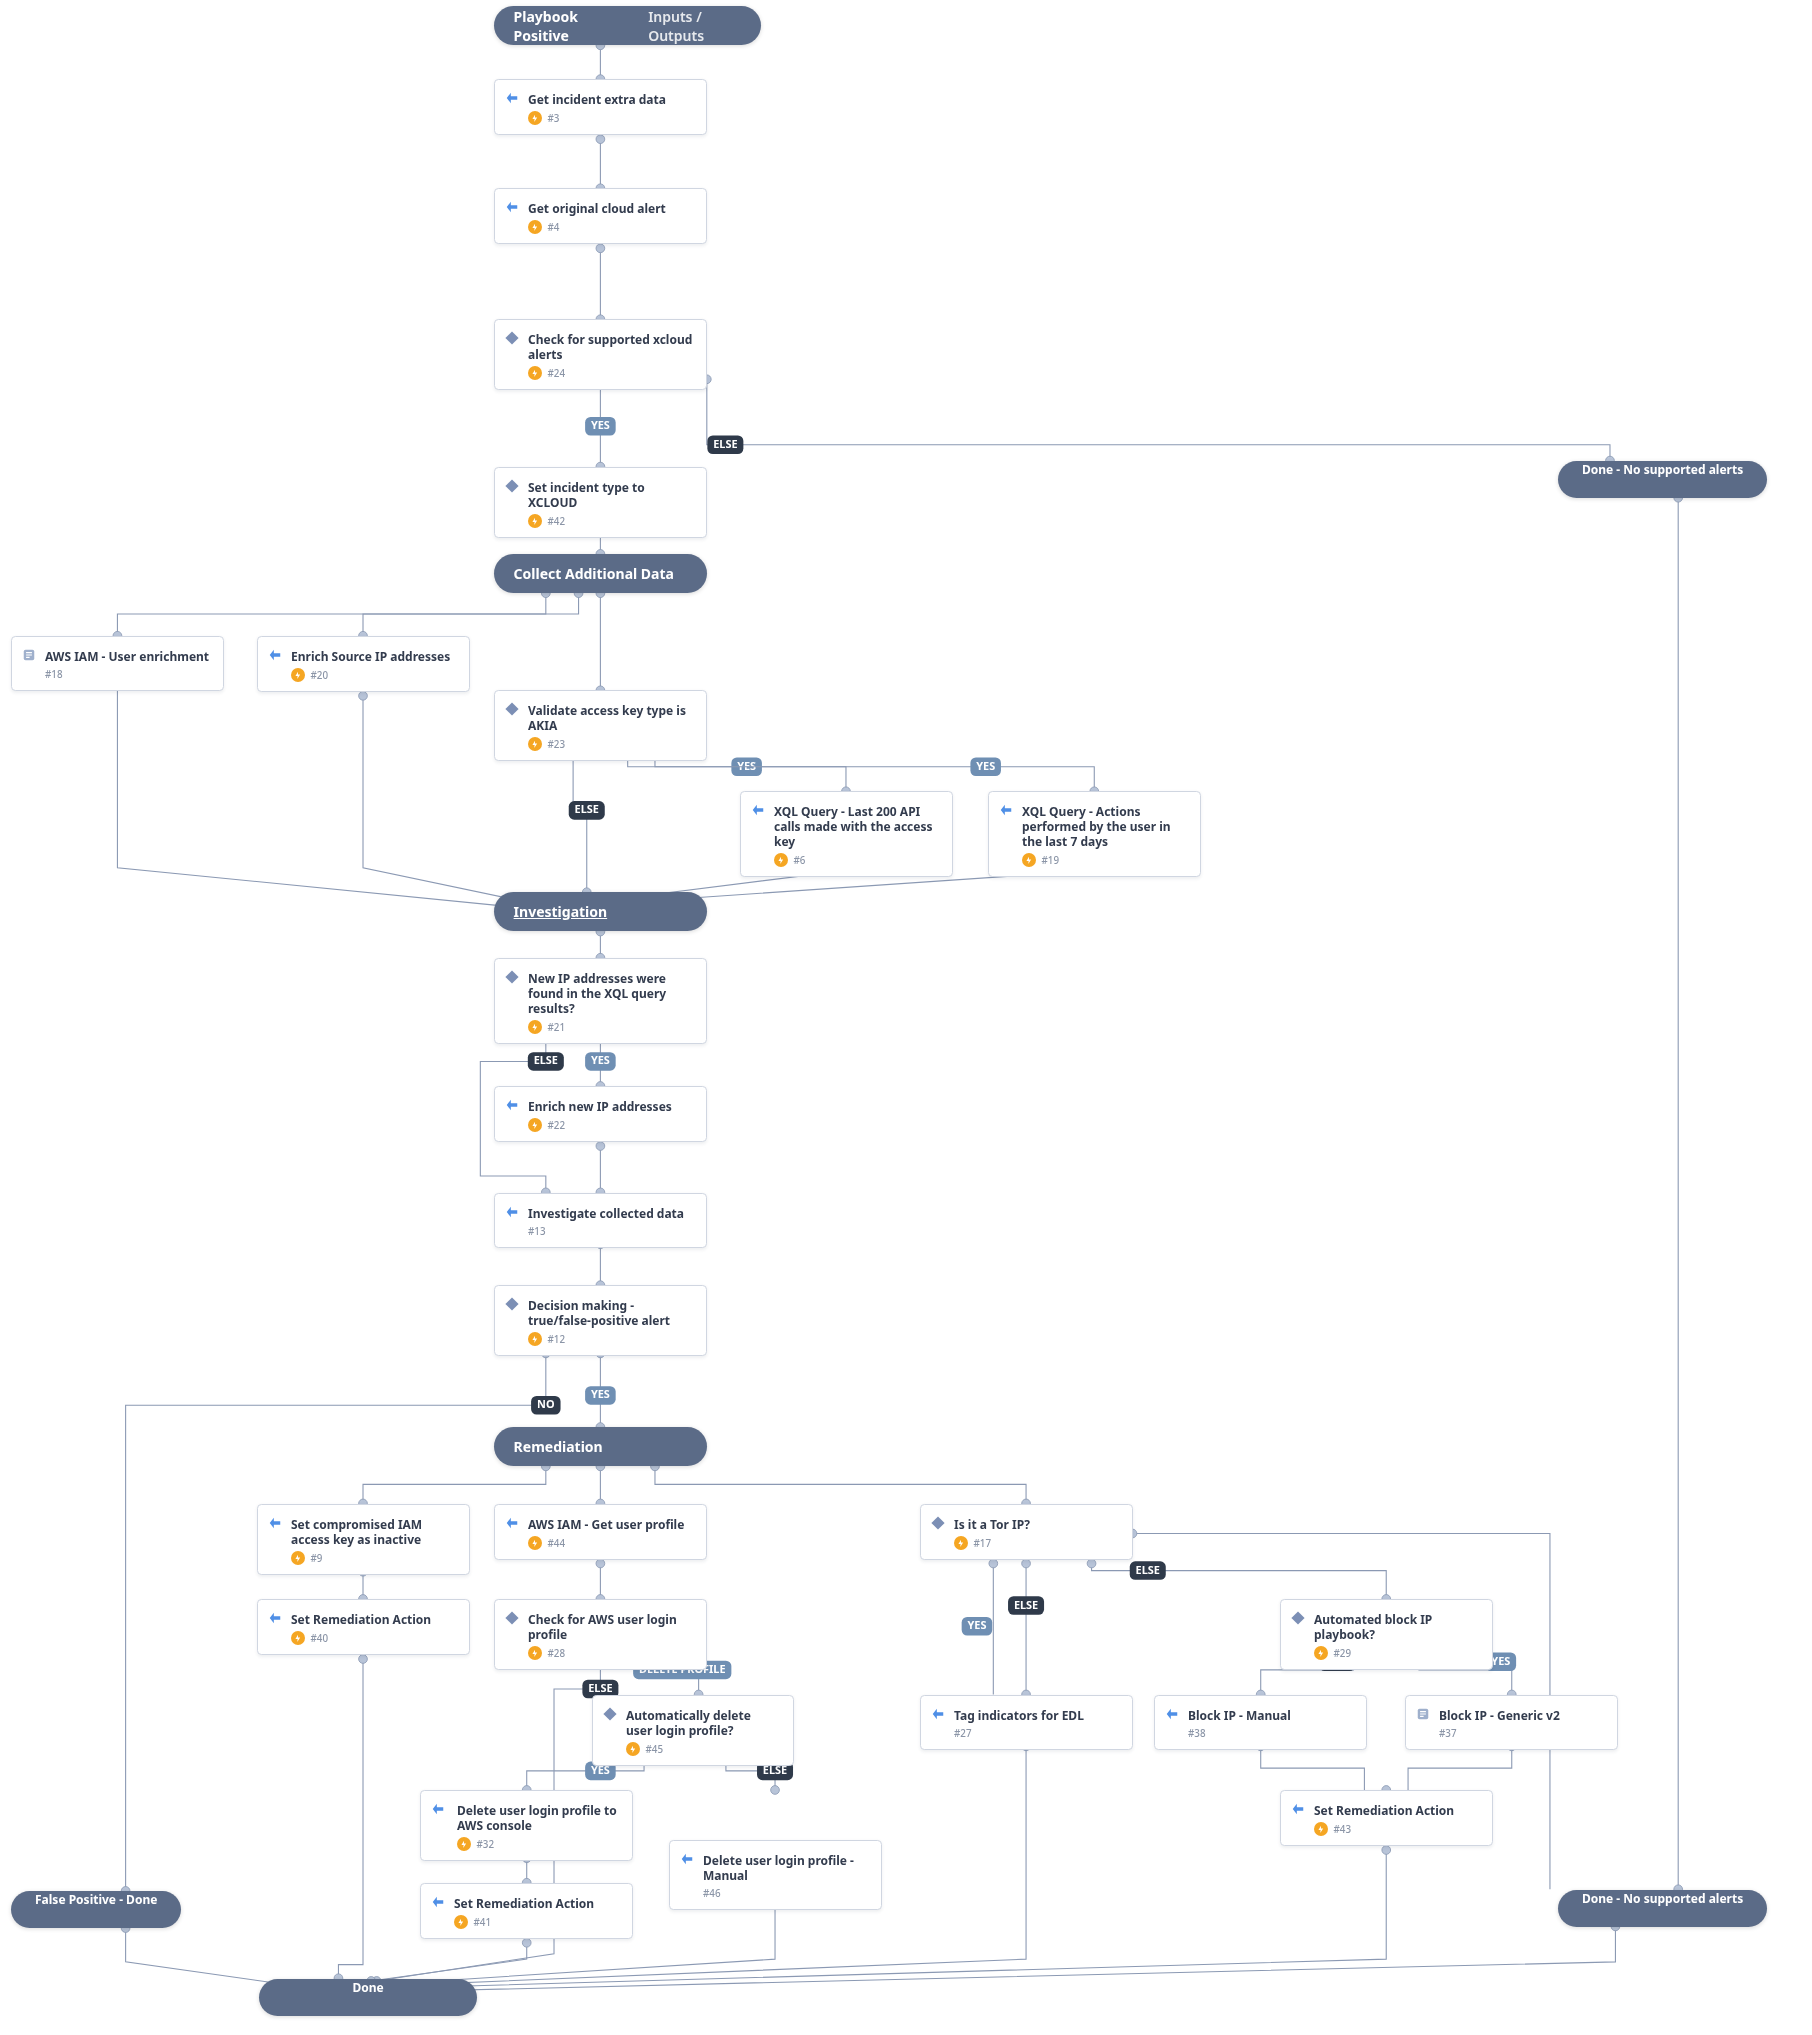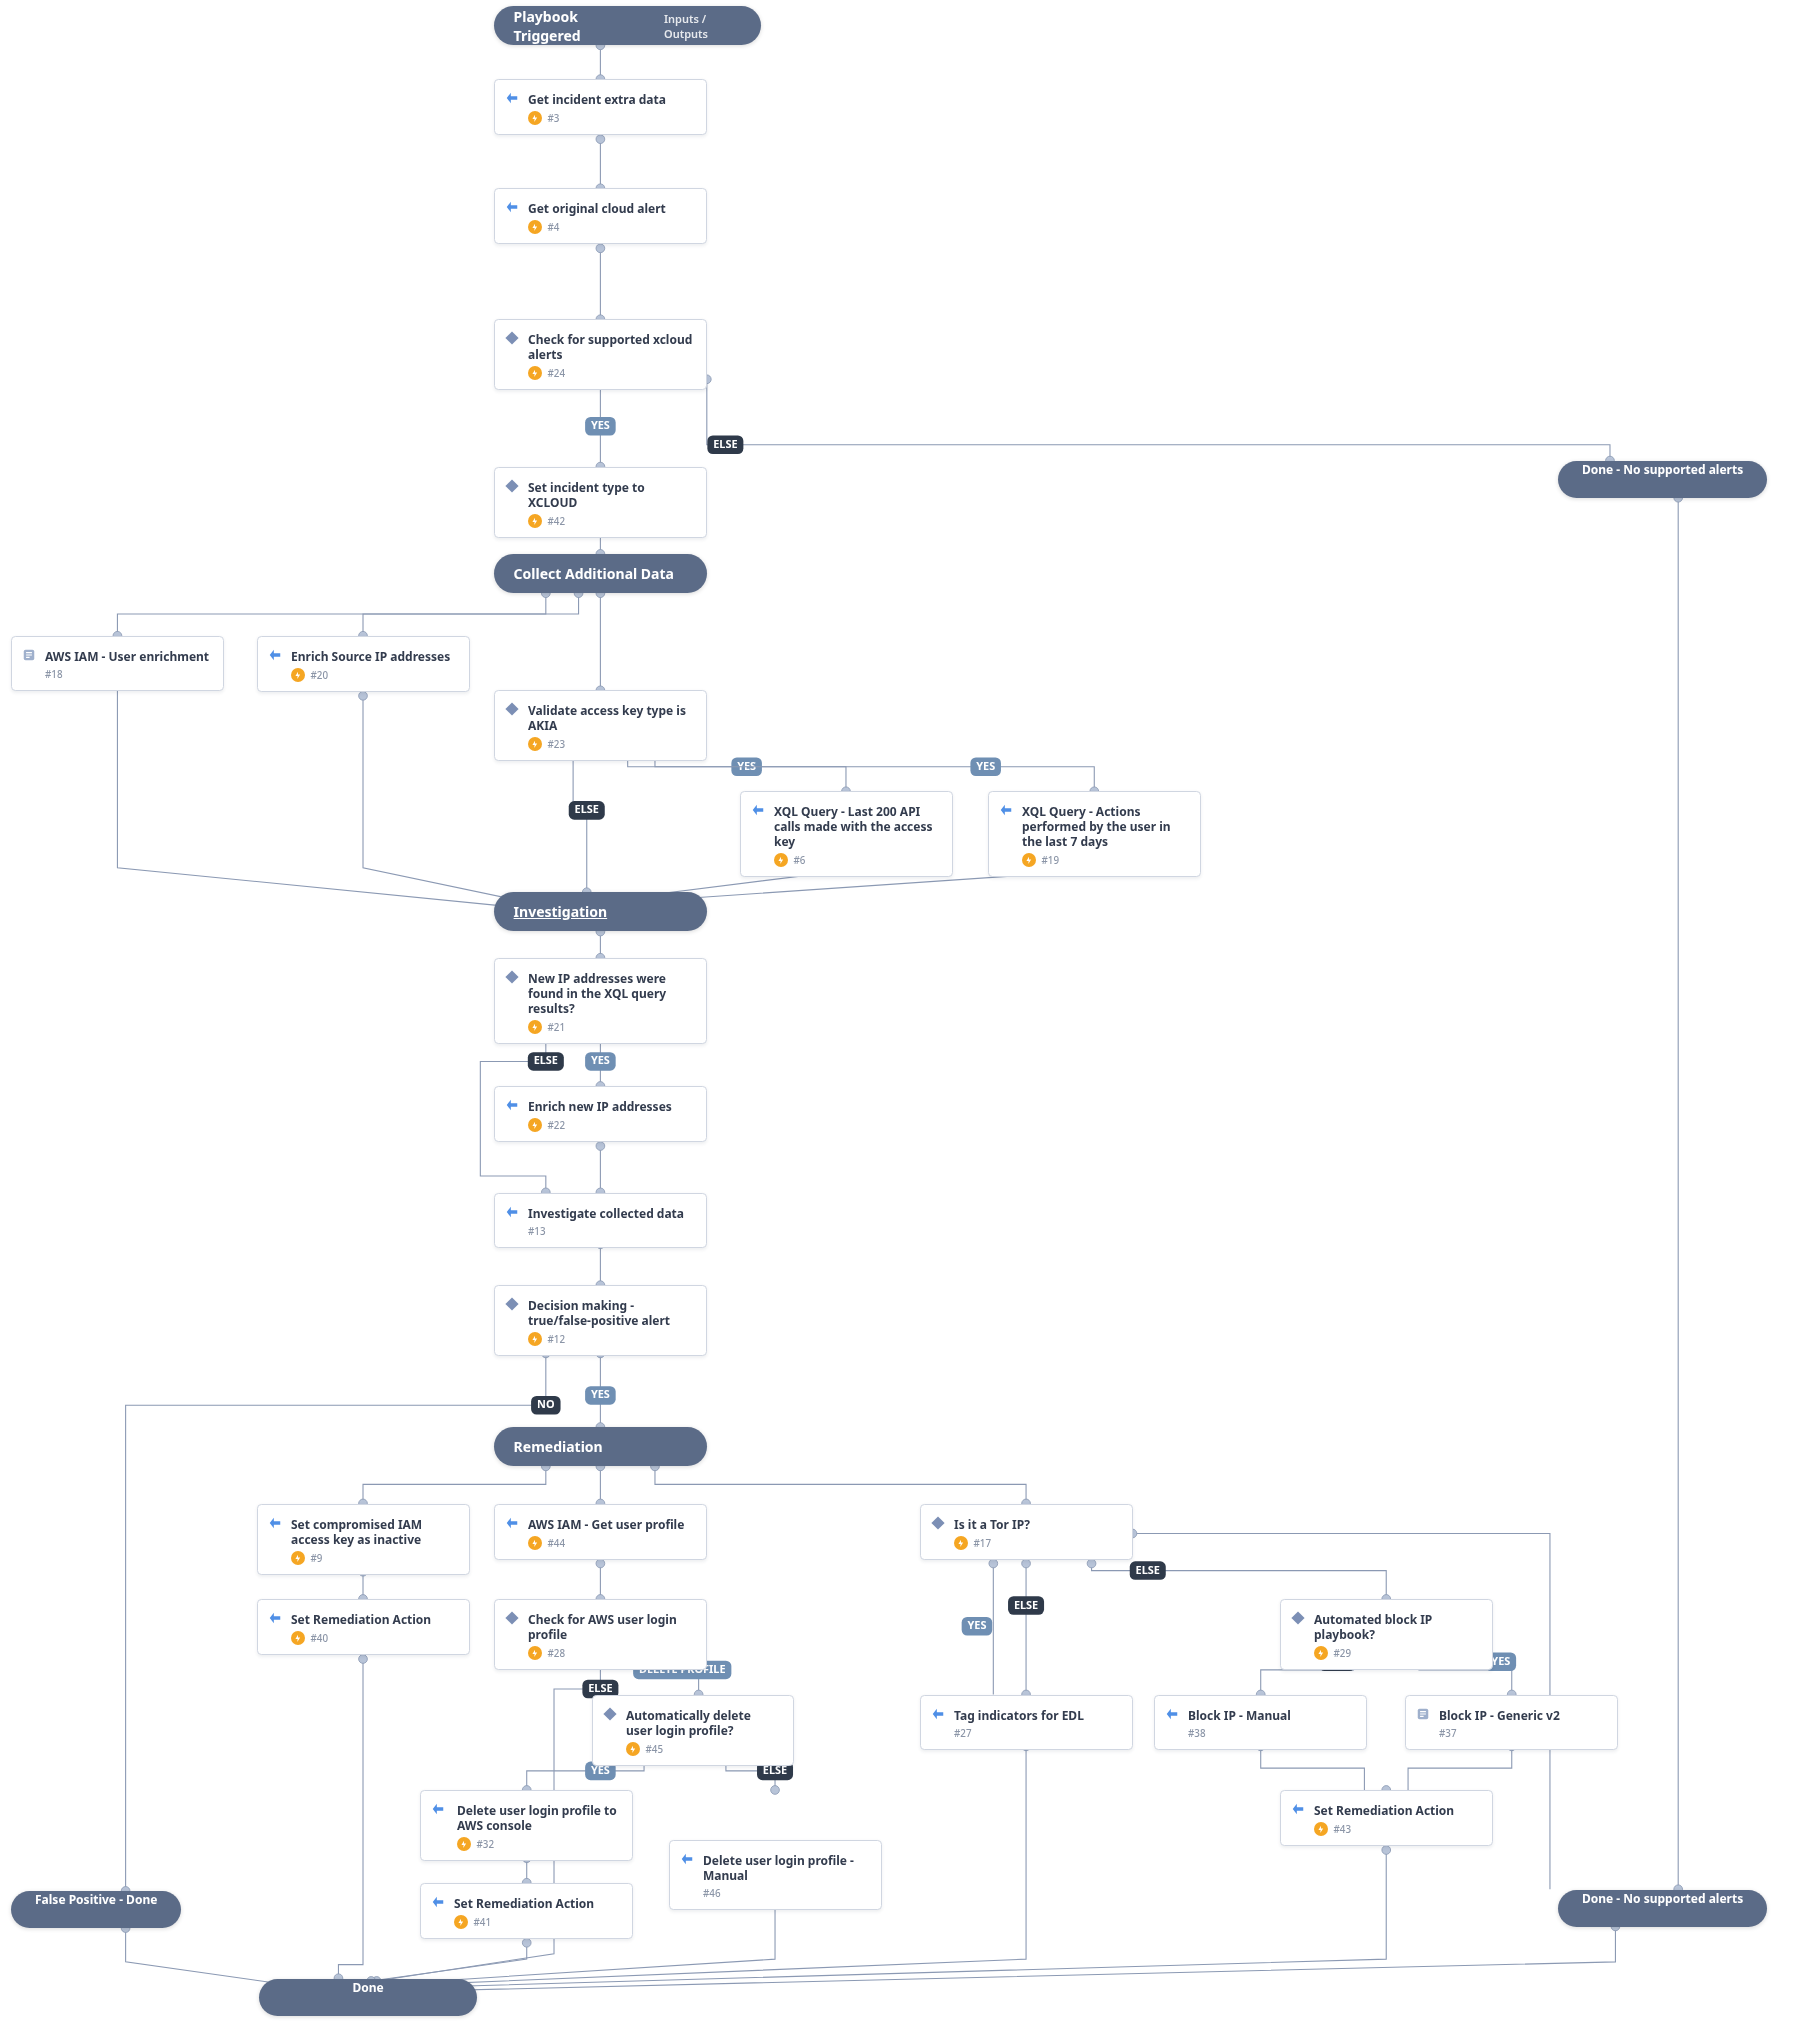--- a/index.html
+++ b/index.html
@@ -50,21 +50,21 @@
     display: flex;
     align-items: center;
     padding: 0 19.6px;
     font-weight: 700;
     font-size: 14px;
     box-shadow: 0 1.1px 4.4px rgba(0,0,0,0.15);
   }
   .section .sub {
     margin-left: 33px;
     font-weight: 600;
-    font-size: 11px;
+    font-size: 14px;
     opacity: 0.85;
   }
 
   
   .terminal {
     position: absolute;
     height: 37px;
     border-radius: 18.6px;
     background: #5b6b87;
     color: #ffffff;
@@ -360,21 +360,21 @@
   <path class="edge-line" d="M2960 3530 V 3595 L 790 3648"></path>
   <use href="#portg" x="2960" y="3530"></use>
     <use href="#portg" x="790" y="3648"></use>
 
   <path class="edge-line" d="M230 3533 V 3595 L 550 3640"></path>
   <use href="#portg" x="230" y="3533"></use>
     <use href="#portg" x="550" y="3640"></use>
 </svg>
 
 <div class="section" style="left:494px; top:6px; width:267px;">
-  <span>Playbook Triggered</span>
+  <span>Playbook Positive</span>
   <span class="sub">Inputs / Outputs</span>
 </div>
 
 <div class="section" style="left:494px; top:554px; width:213px;">
   <span>Collect Additional Data</span>
 </div>
 
 <div class="section" style="left:494px; top:892px; width:213px;text-decoration:underline;">
   <span>Investigation</span>
 </div>

